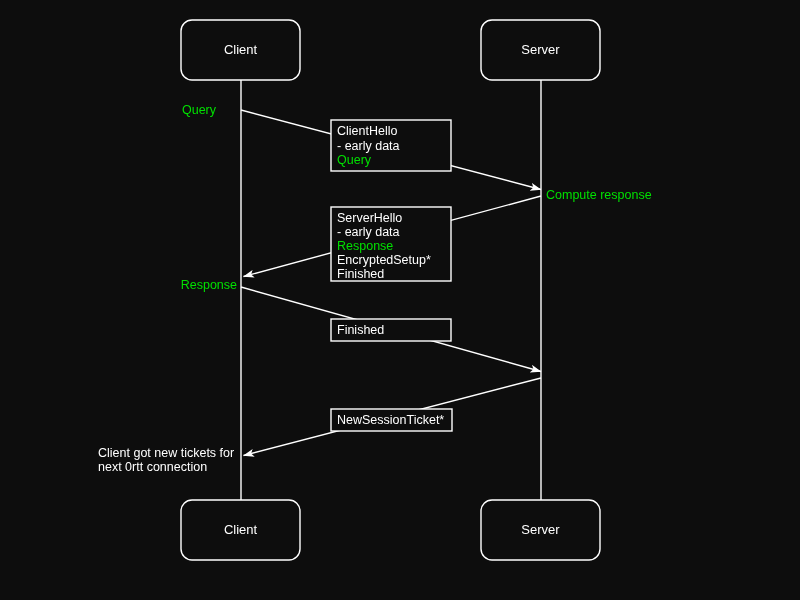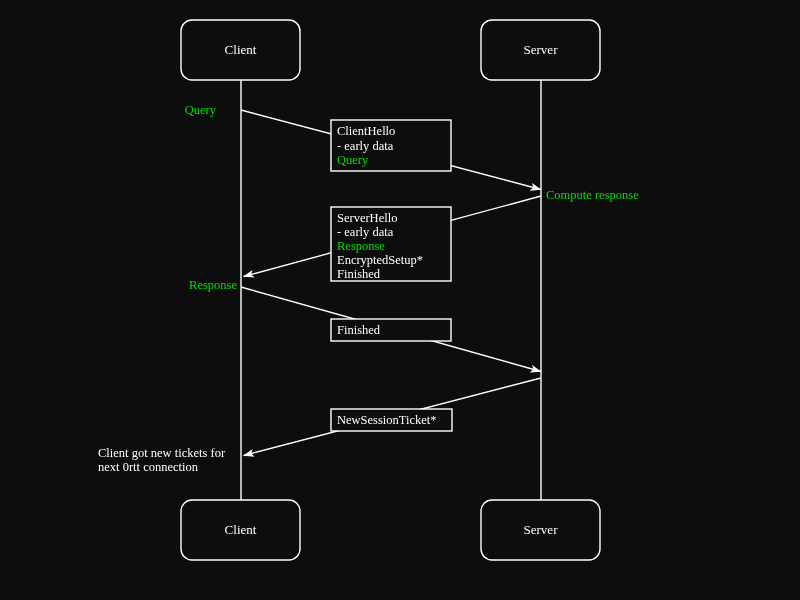--- a/index.html
+++ b/index.html
@@ -7,21 +7,21 @@
     margin: 0;
     padding: 0;
     background: #0d0d0d;
   }
   #stage {
     position: relative;
     width: 800px;
     height: 600px;
     background: #0d0d0d;
     overflow: hidden;
-    font-family: Liberation Serif, serif;
+    font-family: Liberation Sans, sans-serif;
   }
   #diagram {
     position: absolute;
     left: 0;
     top: 0;
     width: 800px;
     height: 600px;
     display: block;
   }
   .lifeline-label {

